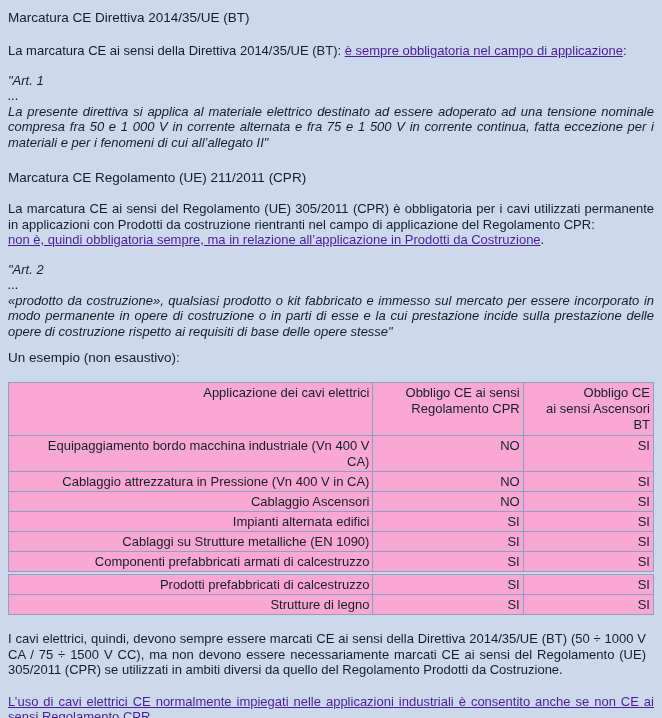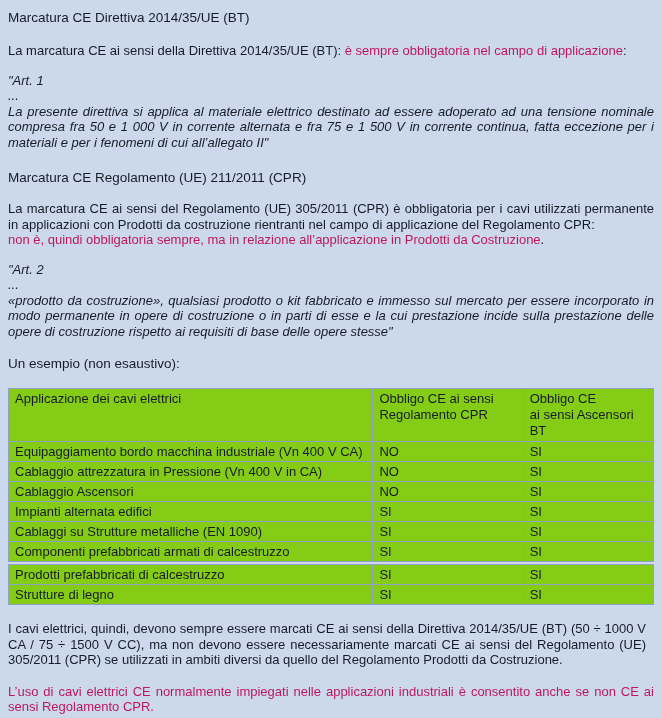--- a/index.html
+++ b/index.html
@@ -29,37 +29,38 @@
     margin: 17px 0 0 0;
     text-align: justify;
   }
   .quote {
     margin: 14px 0 0 0;
     font-style: italic;
     text-align: justify;
   }
   .quote .qline { white-space: pre; }
   .redlink {
-    color: #be185d;
+    color: #4c1d95;
+    text-decoration: underline;
     cursor: pointer;
   }
   .tbl {
     width: 100%;
     border-collapse: collapse;
     table-layout: fixed;
     margin: 16px 0 0 0;
     font-size: 13px;
   }
   .tbl th, .tbl td {
     border: 1px solid #8fa0c2;
-    background: #84cc16;
+    background: #f9a8d4;
     font-weight: normal;
-    text-align: left;
+    text-align: right;
     vertical-align: top;
-    padding: 2px 3px 1px 6px;
+    padding: 2px 3px 1px 18px;
     line-height: 16px;
     overflow: hidden;
   }
   .tbl thead th { padding-bottom: 2px; }
   .tbl tr.sep td { border-top: 4px double #8fa0c2; }
   .closing {
     margin: 16px 8px 0 0;
     text-align: justify;
   }
   .closing-red {
@@ -85,21 +86,21 @@
   <h1 class="hd" style="margin-top:20px;">Marcatura CE Regolamento  (UE) 211/2011  (CPR)</h1>
 
   <p class="para" style="margin-top:15px;"><span>La marcatura CE ai sensi del Regolamento (UE) 305/2011 (CPR) è obbligatoria per i cavi utilizzati permanente in applicazioni con Prodotti da costruzione rientranti nel campo di applicazione del Regolamento CPR:</span><br><a class="redlink">non è, quindi obbligatoria  sempre, ma in relazione all’applicazione  in Prodotti  da Costruzione</a><span>.</span></p>
 
   <div class="quote">
     <div class="qline">"Art. 2</div>
     <div class="qline">...</div>
     <div>«prodotto  da costruzione», qualsiasi prodotto  o kit fabbricato  e immesso sul mercato per essere incorporato  in modo permanente in opere di costruzione  o in parti di esse e la cui prestazione incide  sulla prestazione  delle opere di costruzione  rispetto  ai requisiti  di base delle opere stesse"</div>
   </div>
 
-  <h1 class="hd" style="margin-top:17px;">Un esempio (non  esaustivo):</h1>
+  <h1 class="hd" style="margin-top:11px;">Un esempio (non  esaustivo):</h1>
 
   <table class="tbl">
     <colgroup>
       <col style="width:56.5%">
       <col style="width:23.3%">
       <col style="width:20.2%">
     </colgroup>
     <thead>
       <tr>
         <th><span>Applicazione  dei cavi elettrici</span></th>

